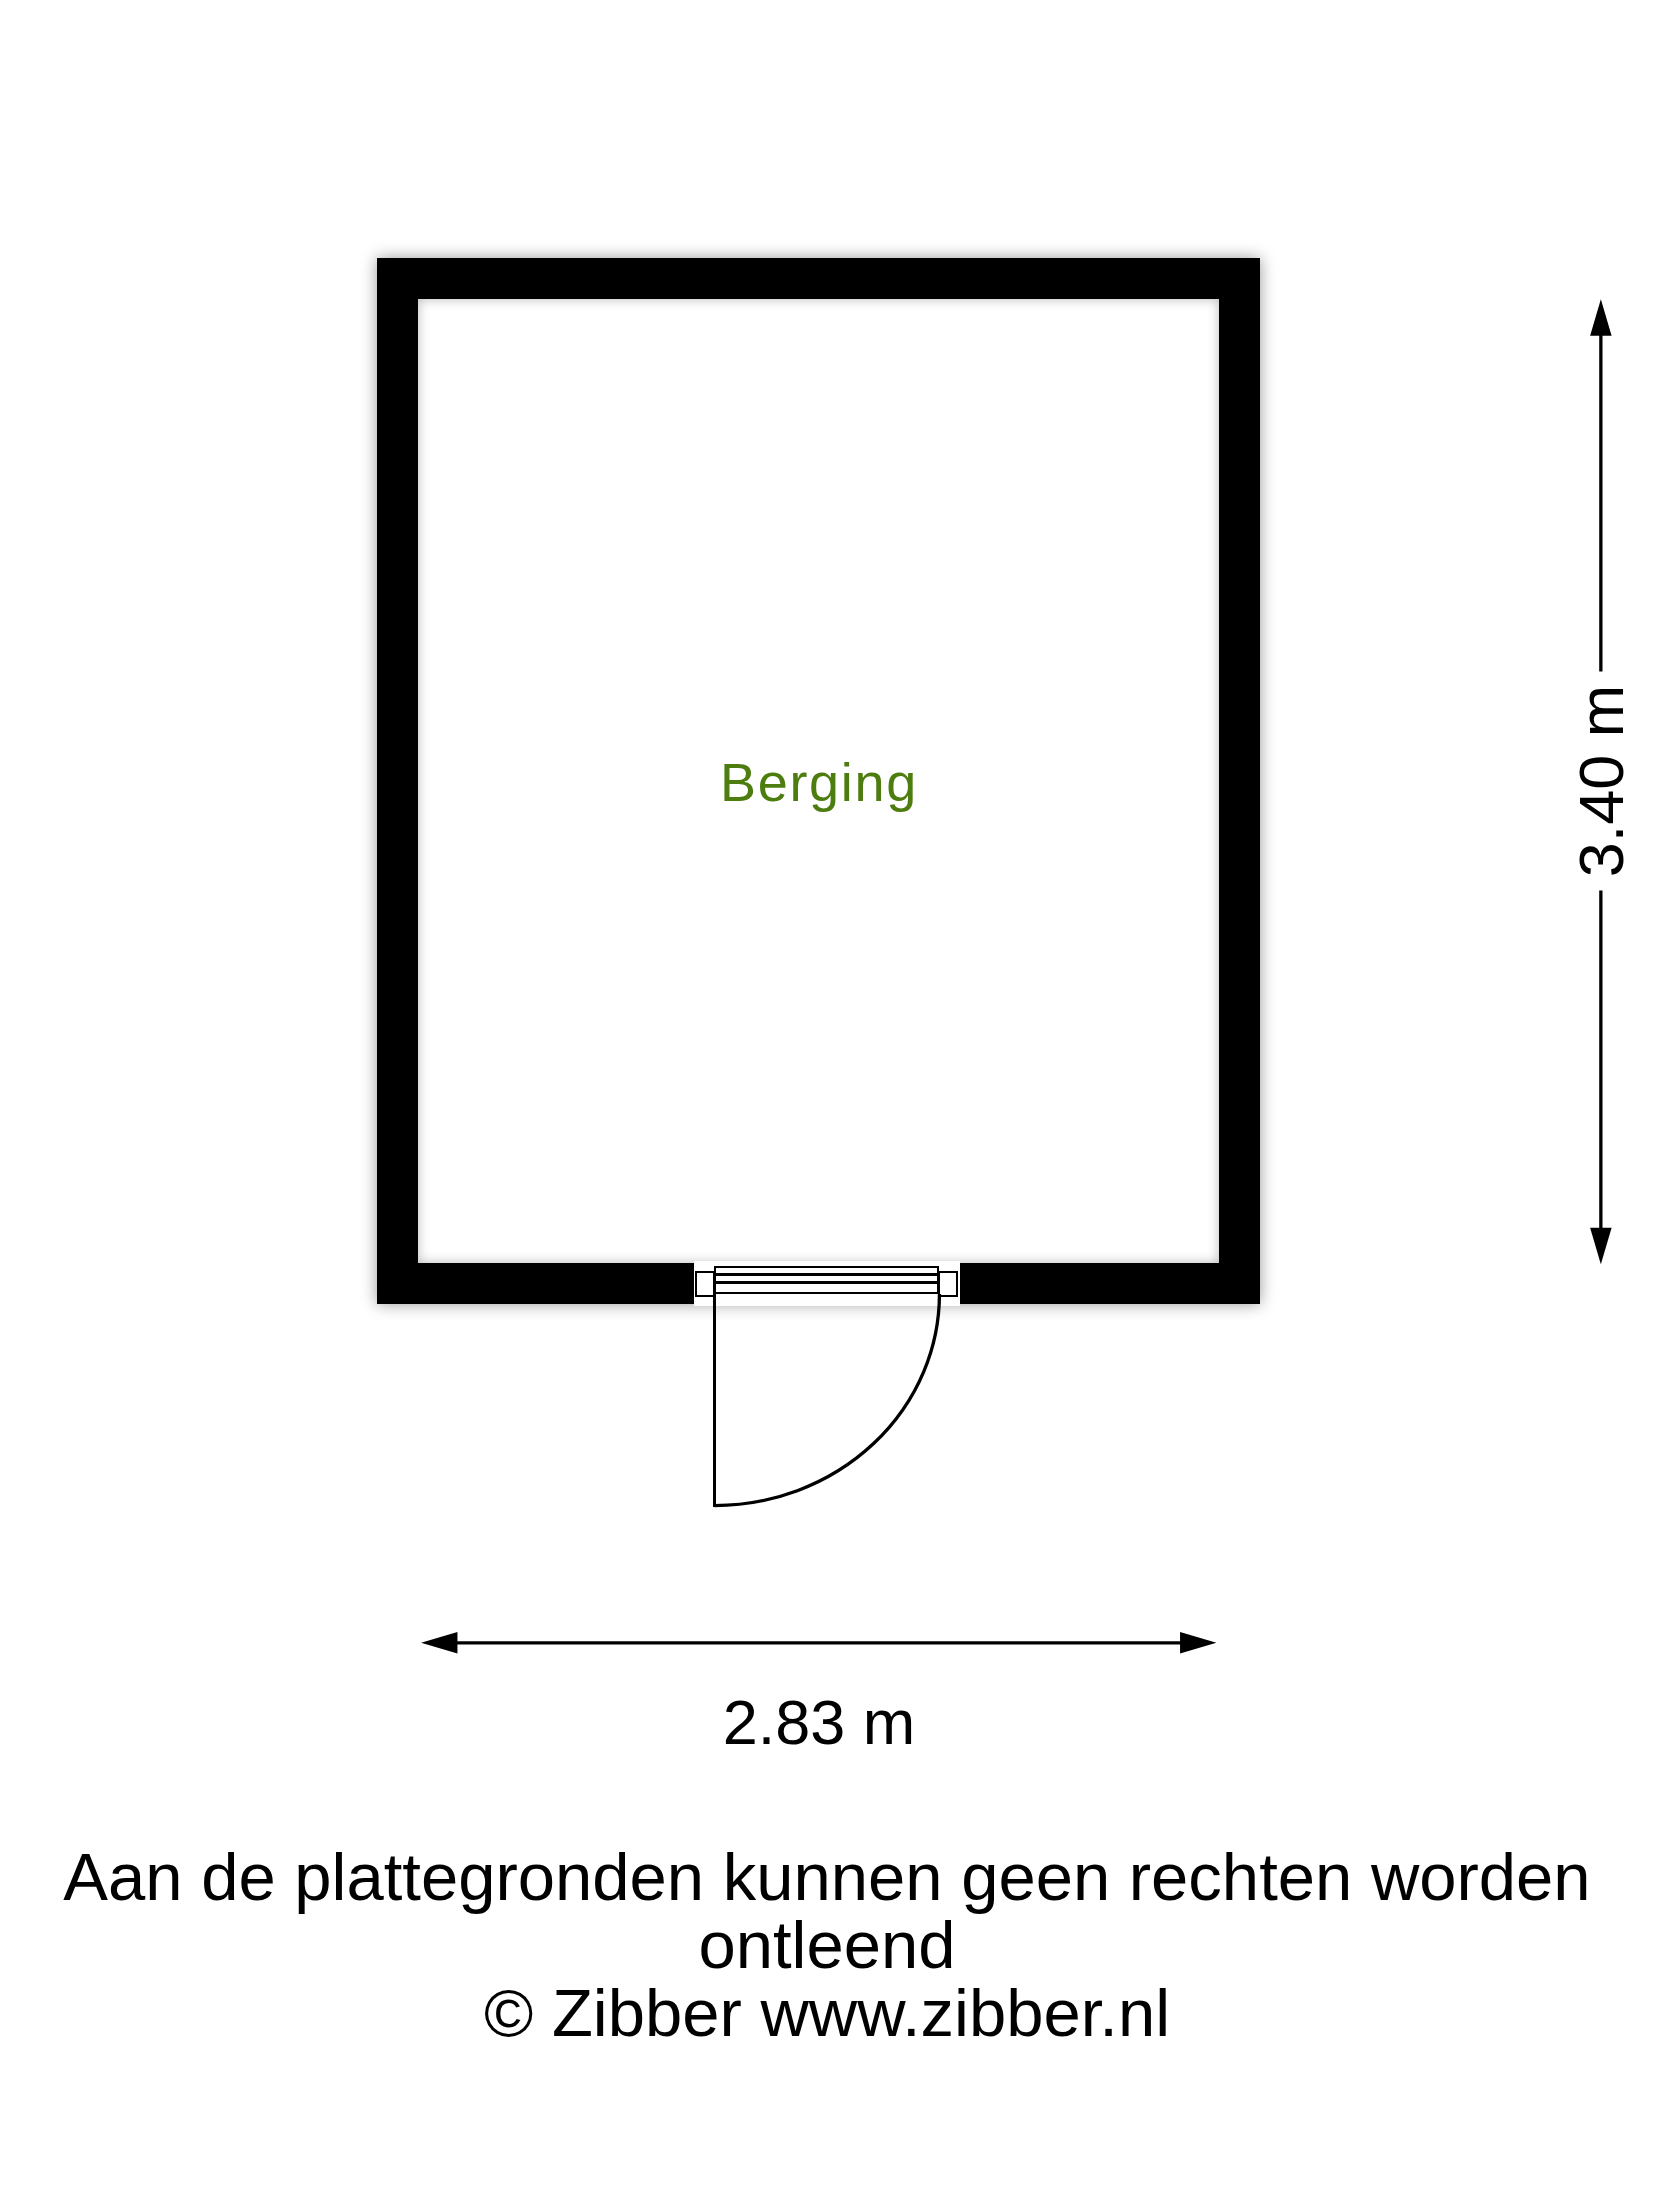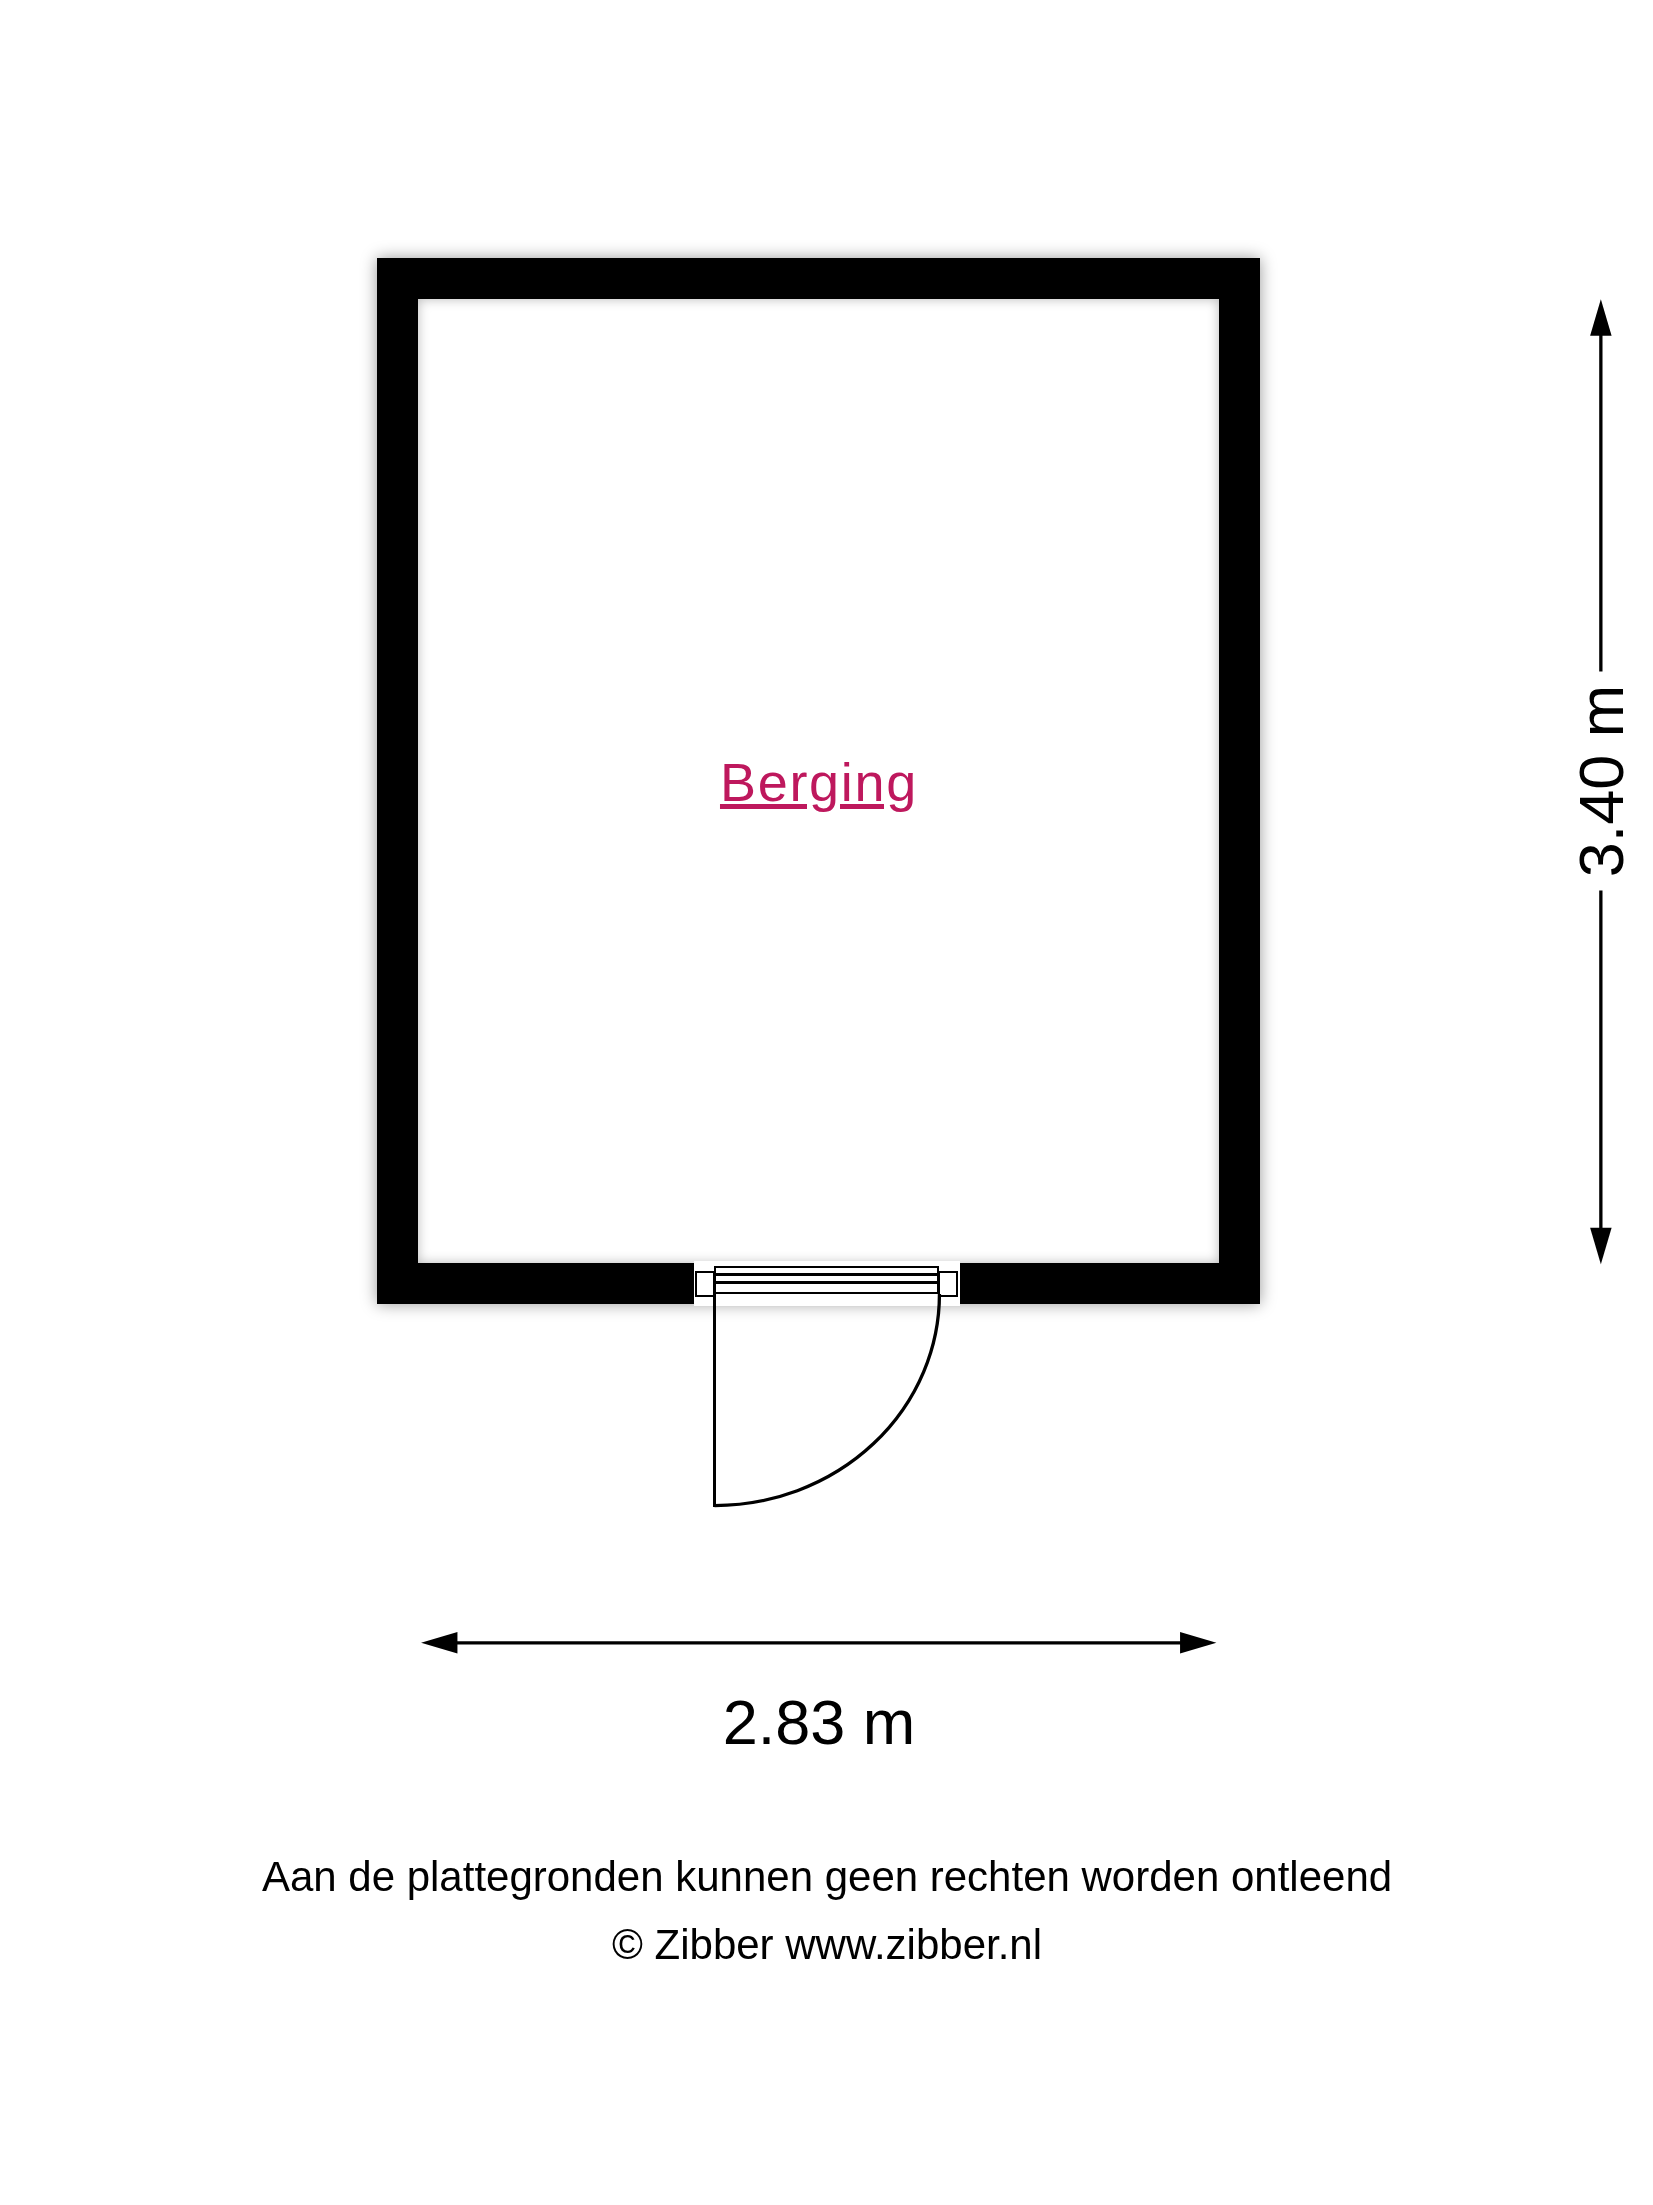--- a/index.html
+++ b/index.html
@@ -12,21 +12,21 @@
   }
   
   .room{
     position:absolute;left:377px;top:258px;width:883px;height:1046px;
     box-sizing:border-box;border:41px solid #000;background:#fff;
     box-shadow:0 0 15px rgba(0,0,0,0.40), inset 0 0 11.6px rgba(0,0,0,0.28);
     z-index:0;
   }
   .room-label{
     position:absolute;left:819px;top:782px;transform:translate(-50%,-50%);
-    font-size:54px;letter-spacing:1.7px;color:#be185d;white-space:nowrap;z-index:3;text-decoration:underline;
+    font-size:54px;letter-spacing:1.7px;color:#4d7c0f;white-space:nowrap;z-index:3;
   }
   
   .door-patch{
     position:absolute;left:694px;top:1261px;width:266px;height:45px;
     background:#fff;z-index:1;
   }
   .jamb{
     position:absolute;top:1271px;width:20px;height:26px;
     box-sizing:border-box;border:2.5px solid #000;background:#fff;z-index:1;
   }
@@ -48,21 +48,21 @@
   
   .dim-label{
     position:absolute;font-size:63px;color:#000;background:#fff;
     padding:0 13.2px;white-space:nowrap;z-index:3;
   }
   .dim-label.h{left:819px;top:1722px;transform:translate(-50%,-50%);}
   .dim-label.v{left:1601px;top:781px;transform:translate(-50%,-50%) rotate(-90deg);}
   
   .footer{
     position:absolute;left:0;top:1843px;width:100%;
-    text-align:center;font-size:42px;line-height:68px;color:#000;z-index:3;
+    text-align:center;font-size:67px;line-height:68px;color:#000;z-index:3;
   }
 </style>
 </head>
 <body>
 
 <div class="page">
 
   <div class="room"></div>
 
   <div class="door-patch"></div>

